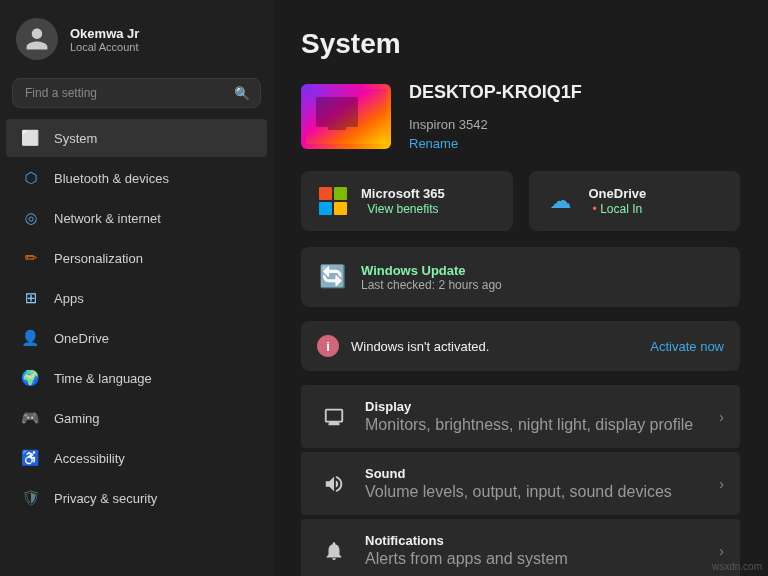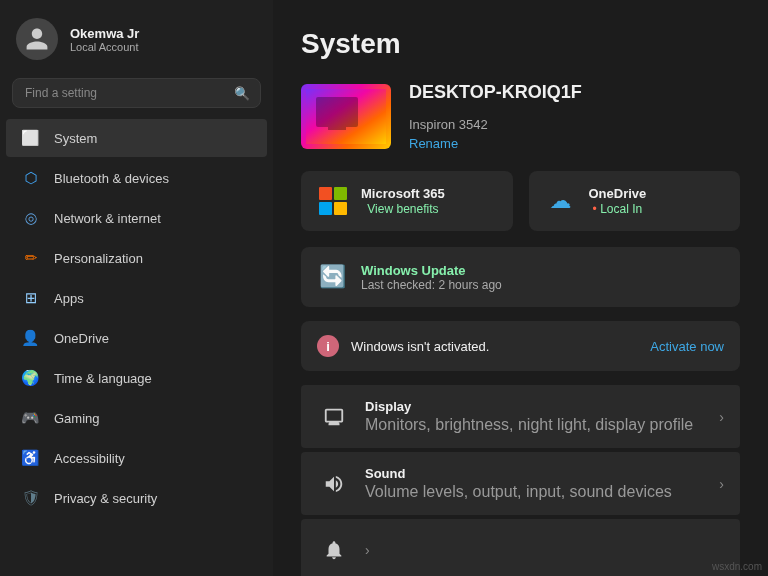--- a/index.html
+++ b/index.html
@@ -564,17 +564,21 @@
     </div>
     <span class="chevron">›</span>
   </div>
 
   <div class="settings-item">
     <div class="settings-item-icon">
       <svg width="22" height="22" viewBox="0 0 24 24" fill="#ccc">
           <path d="M12 22c1.1 0 2-.9 2-2h-4c0 1.1.9 2 2 2zm6-6v-5c0-3.07-1.63-5.64-4.5-6.32V4c0-.83-.67-1.5-1.5-1.5s-1.5.67-1.5 1.5v.68C7.64 5.36 6 7.92 6 11v5l-2 2v1h16v-1l-2-2z"></path>
         </svg>
     </div>
+    <div class="settings-item-info">
+      <span class="settings-item-title">Notifications</span>
+      <span class="settings-item-subtitle">Alerts from apps and system</span>
+    </div>
     <span class="chevron">›</span>
   </div>
 </div>
 
 <div class="watermark">wsxdn.com</div>
 
 </body></html>

